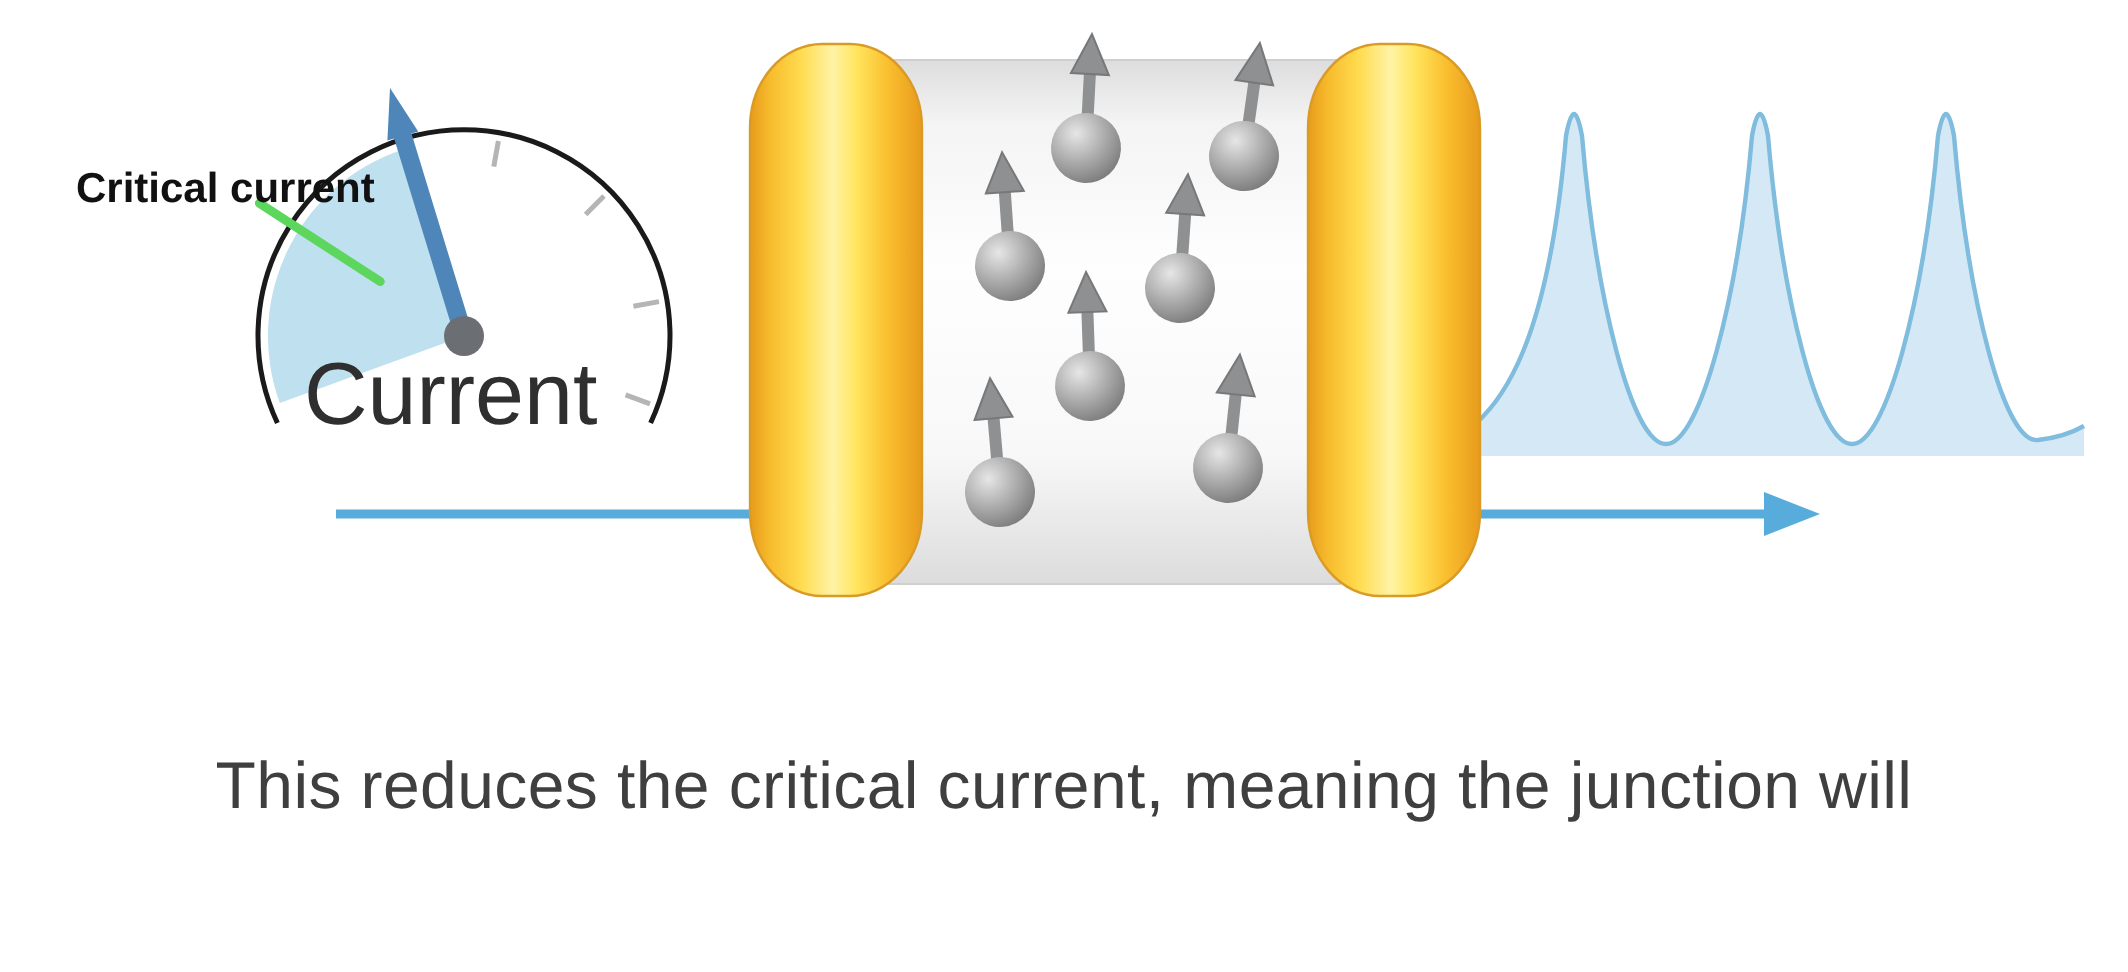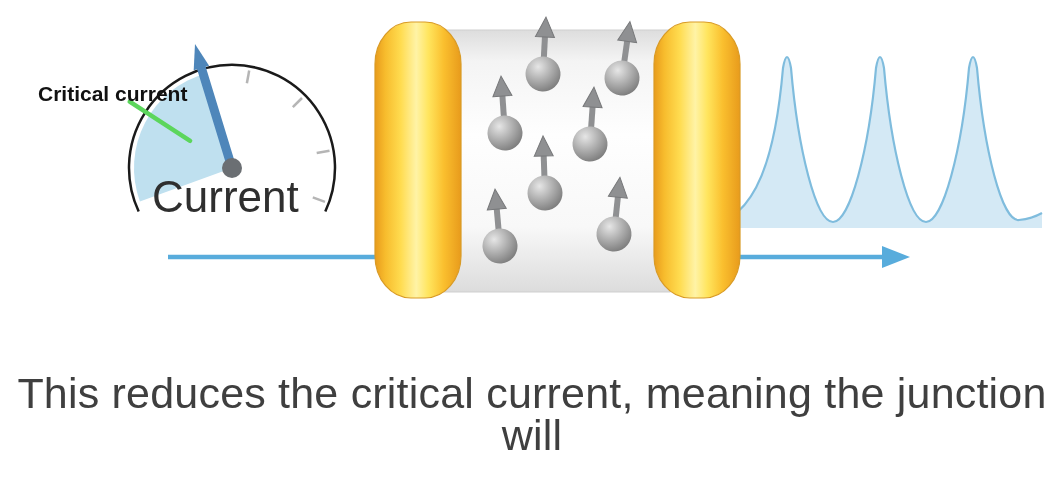--- a/index.html
+++ b/index.html
@@ -20,21 +20,21 @@
     top: 0;
     left: 0;
   }
   .caption {
     position: absolute;
     left: 0;
     top: 372px;
     width: 1064px;
     text-align: center;
     color: #3f3f3f;
-    font-size: 43px;
+    font-size: 33px;
     line-height: 42px;
     letter-spacing: 0.2px;
   }
 </style>
 </head>
 <body>
 
 <div class="stage">
 
   <svg class="diagram" width="1064" height="340" viewBox="0 0 1064 340">

